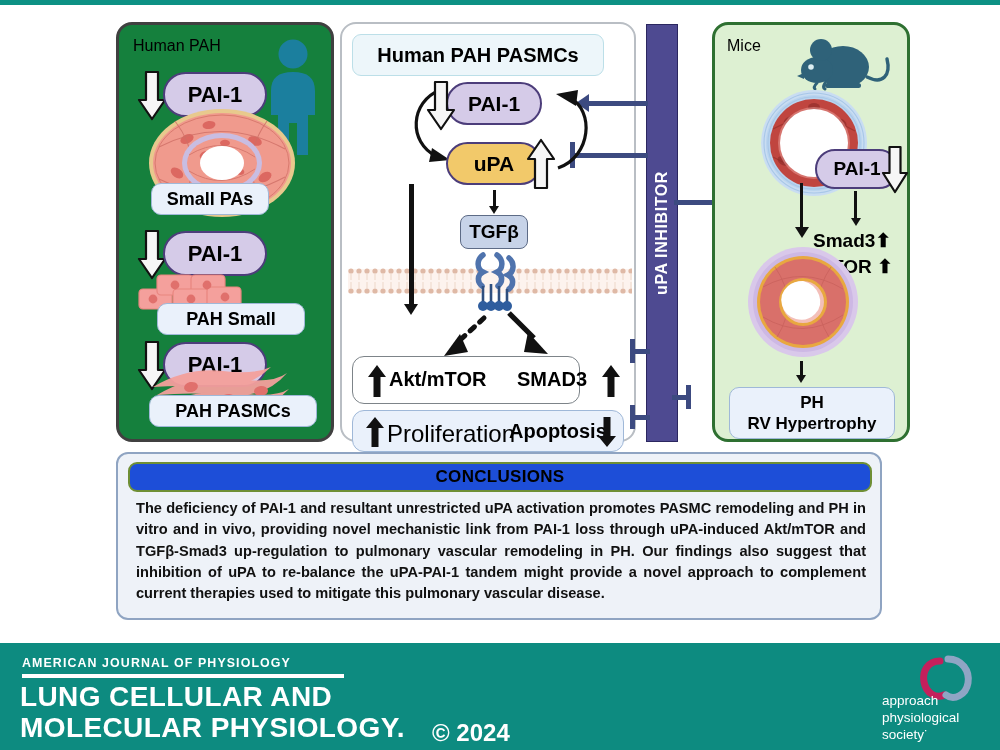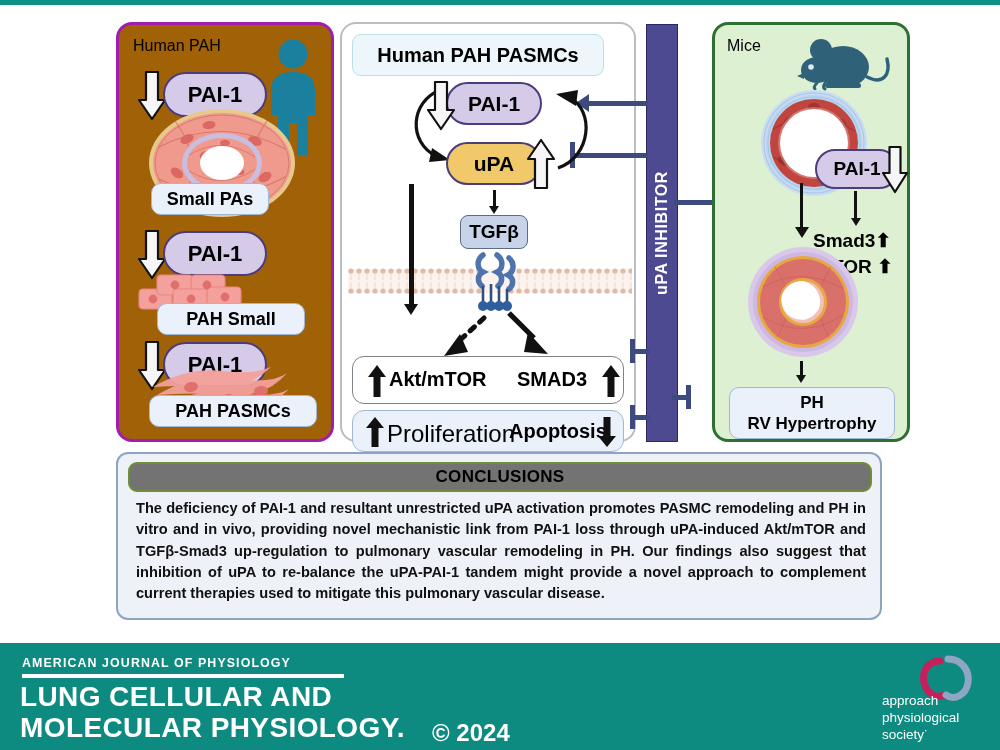--- a/index.html
+++ b/index.html
@@ -13,21 +13,21 @@
   
   .top-rule{position:absolute;left:0;top:0;width:1000px;height:5px;background:#0d9184;}
 
   
   .abs{position:absolute;}
 
   
   .panel{position:absolute;box-sizing:border-box;}
   .panel-human{
     left:116px;top:22px;width:218px;height:420px;
-    background:#a16207;border:3px solid #a21caf;border-radius:16px;
+    background:#15803d;border:3px solid #404040;border-radius:16px;
   }
   .panel-pasmc{
     left:340px;top:22px;width:296px;height:420px;
     background:#ffffff;border:2.5px solid #b9bec4;border-radius:16px;
   }
   .panel-mice{
     left:684px;top:22px;width:198px;height:420px;
     background:#ddf0d2;border:3px solid #2e7031;border-radius:16px;margin-left:28px;
   }
   .pasmc-title-box{
@@ -110,21 +110,21 @@
   .glyph-arrow{display:inline-block;line-height:1;}
 
   
   .concl-outer{
     position:absolute;left:116px;top:452px;width:766px;height:168px;
     box-sizing:border-box;background:#eef2f8;
     border:2px solid #8fa4c2;border-radius:12px;
   }
   .concl-title{
     position:absolute;left:10px;top:8px;width:744px;height:30px;
-    box-sizing:border-box;background:#737373;
+    box-sizing:border-box;background:#1d4ed8;
     border:2px solid #6f8f35;border-radius:9px;
     display:flex;align-items:center;justify-content:center;
     font-size:17px;font-weight:bold;color:#000;letter-spacing:.3px;
   }
   .concl-body{
     position:absolute;left:18px;top:44px;width:730px;
     font-size:14.6px;font-weight:bold;color:#111;
     line-height:1.46;text-align:justify;
   }
 
@@ -434,21 +434,21 @@
       </svg>
     </div>
 
     <div class="abs" style="left:162px;top:286px;">
       <svg width="52" height="50" viewBox="0 0 52 50">
         <path d="M5 3 L30 28" fill="none" stroke="#111" stroke-width="5.2"></path>
         <path d="M24 22 L44 44 L20 42 Z" fill="#111"></path>
       </svg>
     </div>
 
-    <div class="labelbox-gray" style="left:10px;top:332px;width:272px;height:48px;">
+    <div class="labelbox-gray" style="left:10px;top:332px;width:228px;height:48px;">
       <div class="abs" style="left:14px;top:7px;">
         <svg width="20" height="34" viewBox="0 0 20 34">
           <path d="M10 1 L19 13 L13.5 13 L13.5 33 L6.5 33 L6.5 13 L1 13 Z" fill="#111"></path>
         </svg>
       </div>
       <span class="abs" style="left:36px;top:11px;font-size:20px;font-weight:bold;">Akt/mTOR</span>
       <span class="abs" style="left:164px;top:11px;font-size:20px;font-weight:bold;">SMAD3</span>
       <div class="abs" style="left:248px;top:7px;">
         <svg width="20" height="34" viewBox="0 0 20 34">
           <path d="M10 1 L19 13 L13.5 13 L13.5 33 L6.5 33 L6.5 13 L1 13 Z" fill="#111"></path>

